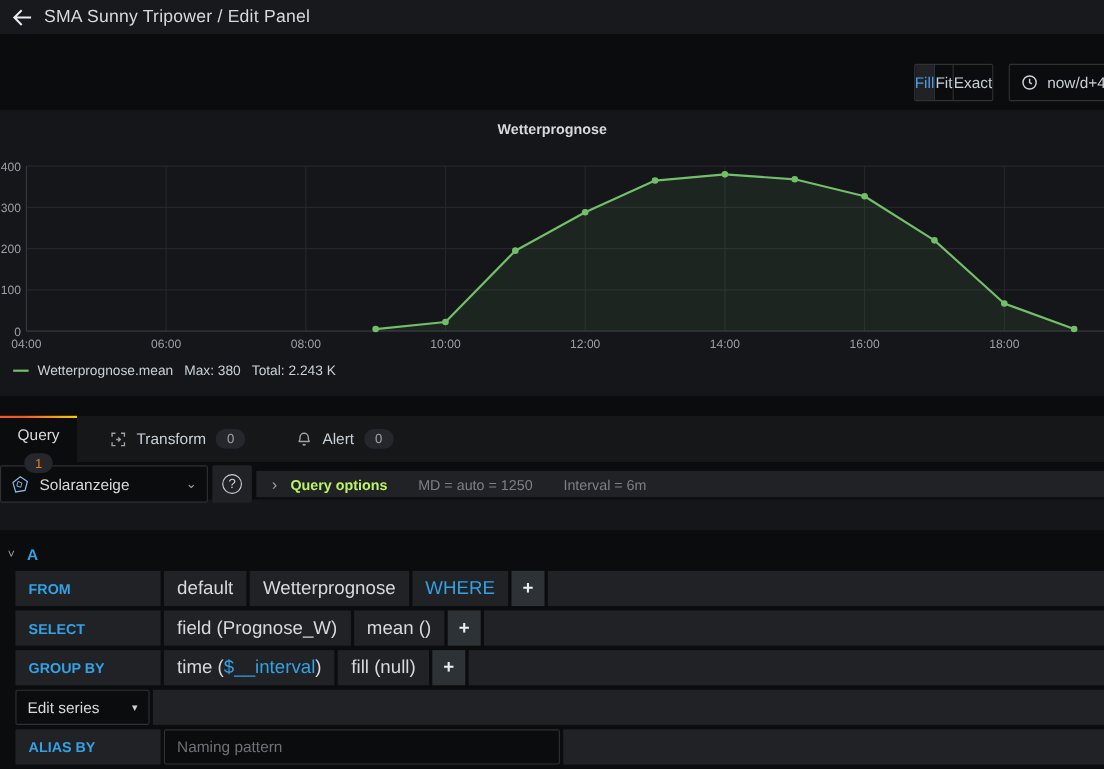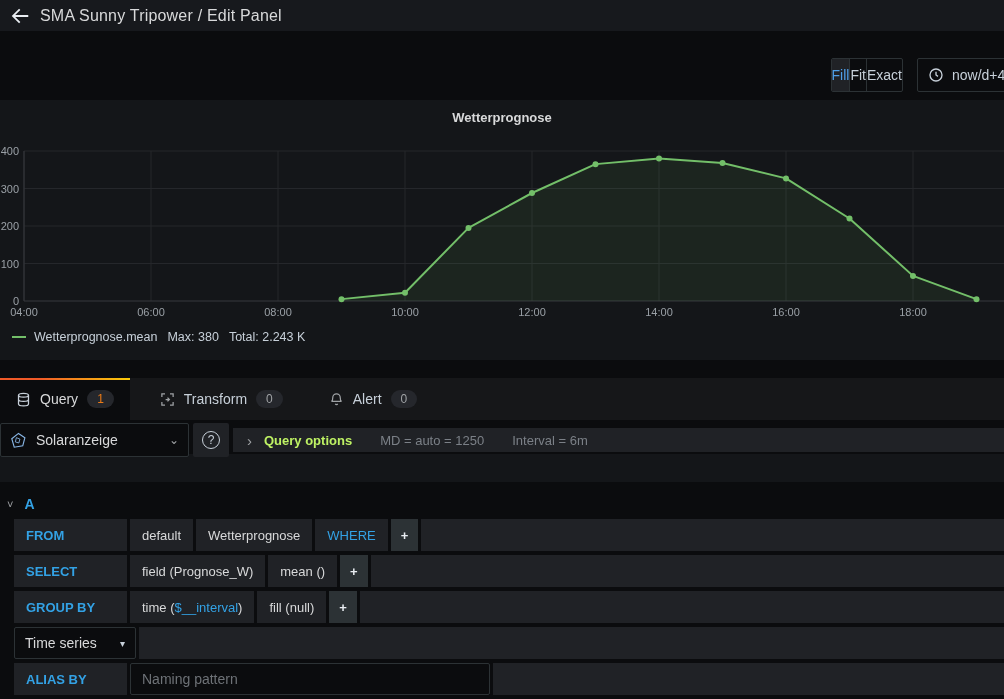--- a/index.html
+++ b/index.html
@@ -30,21 +30,21 @@
   .legend-dash { width:14px; border-top:2px solid #73bf69; margin-right:8px; }
   .legend .lg-name { cursor:pointer; }
   .legend .lg-stat { margin-left:10px; }
 
   .spacer18 { height:18px; }
   .spacer8 { height:8px; }
 
   
   .tabbar { height:42px; background:#161719; display:flex; align-items:stretch; }
   .tab { position:relative; display:flex; align-items:center; gap:9px; padding:0 16px; font-size:14px; color:#c7d0d9; cursor:pointer; margin-right:14px; }
-  .tab.active { background:#0b0c0e; color:#d8d9da; }
+  .tab.active { background:#0b0c0e; color:#d8d9da;flex-direction:column; }
   .tab.active::before { content:''; position:absolute; top:0; left:0; right:0; height:2px;
       background:linear-gradient(90deg,#f05a28 30%,#fbca0a 99%); }
   .badge { background:#25272c; border-radius:11px; padding:2px 10px; font-size:12px; color:#9fa2a5; }
   .badge.orange { color:#eb7b18; }
 
   
   .ds-row { display:flex; align-items:center; height:24px; }
   .ds-select { width:189px; height:34px; background:#0b0c0e; border:1px solid #2c3235; border-radius:2px; display:flex; align-items:center; gap:9px; padding:0 9px; color:#d8d9da; font-size:14px; cursor:pointer; margin-right:4px; }
   .ds-caret { margin-left:auto; color:#9fa2a5; font-size:12px; }
   .help-btn { width:36px; height:34px; background:#202226; border-radius:2px; display:flex; align-items:center; justify-content:center; cursor:pointer; margin-right:4px; }
@@ -55,22 +55,22 @@
   .qo-dim { color:#7b8087; font-size:13px; margin-left:28px; }
 
   .strip { height:28px; background:#141619; margin-top:2px; }
 
   
   .qsec-hdr { height:30px; display:flex; align-items:center; gap:11px; padding-left:7px; margin-top:7px; }
   .sec-chev { color:#9fa2a5; font-size:11px; cursor:pointer; }
   .ref-id { color:#33a2e5; font-size:14px; font-weight:600; }
   .qrows { padding-left:14px; }
   .qrow { display:flex; height:32px; margin-bottom:4px; }
-  .qlabel { width:113px; background:#202226; color:#33a2e5; font-size:13px; font-weight:600; display:flex; align-items:center; padding-left:12px; margin-right:3px; cursor:pointer; }
-  .seg { background:#202226; color:#d8d9da; font-size:13px; font-weight:500; display:flex; align-items:center; padding:0 12px; margin-right:3px; white-space:pre; cursor:pointer; }
+  .qlabel { width:132px; background:#202226; color:#33a2e5; font-size:13px; font-weight:600; display:flex; align-items:center; padding-left:12px; margin-right:3px; cursor:pointer; }
+  .seg { background:#202226; color:#d8d9da; font-size:17px; font-weight:500; display:flex; align-items:center; padding:0 12px; margin-right:3px; white-space:pre; cursor:pointer; }
   .seg .keyword, .seg .var { color:#33a2e5; }
   .seg.plus { background:#2c3235; color:#e9edf2; font-weight:700; padding:0 10px; }
   .seg.filler { flex:1; margin-right:0; cursor:default; }
   .fselect { width:122px; height:32px; background:#0b0c0e; border:1px solid #2c3235; border-radius:2px; color:#d8d9da; font-size:14px; display:flex; align-items:center; justify-content:space-between; padding:0 10px; margin-right:3px; cursor:pointer; }
   .caret { color:#c7d0d9; font-size:10px; }
   .finput { width:360px; height:32px; background:#0b0c0e; border:1px solid #2c3235; border-radius:2px; color:#d8d9da; font-size:14px; padding:0 11px; margin-right:3px; font-family:inherit; }
   .finput::placeholder { color:#6e7277; }
 </style>
 </head>
 <body>
@@ -227,21 +227,21 @@
     </div>
     <div class="qrow">
       <div class="qlabel">GROUP BY</div>
       <div class="seg"><span class="text">time (</span><span class="var">$__interval</span><span class="text">)</span></div>
       <div class="seg"><span class="text">fill (null)</span></div>
       <div class="seg plus">+</div>
       <div class="seg filler"></div>
     </div>
     <div class="qrow">
       <div class="fselect">
-        <span>Time series</span>
+        <span>Edit series</span>
         <span class="caret">▾</span>
       </div>
       <div class="seg filler"></div>
     </div>
     <div class="qrow">
       <div class="qlabel">ALIAS BY</div>
       <input class="finput" placeholder="Naming pattern" style="">
       <div class="seg filler"></div>
     </div>
   </div>

